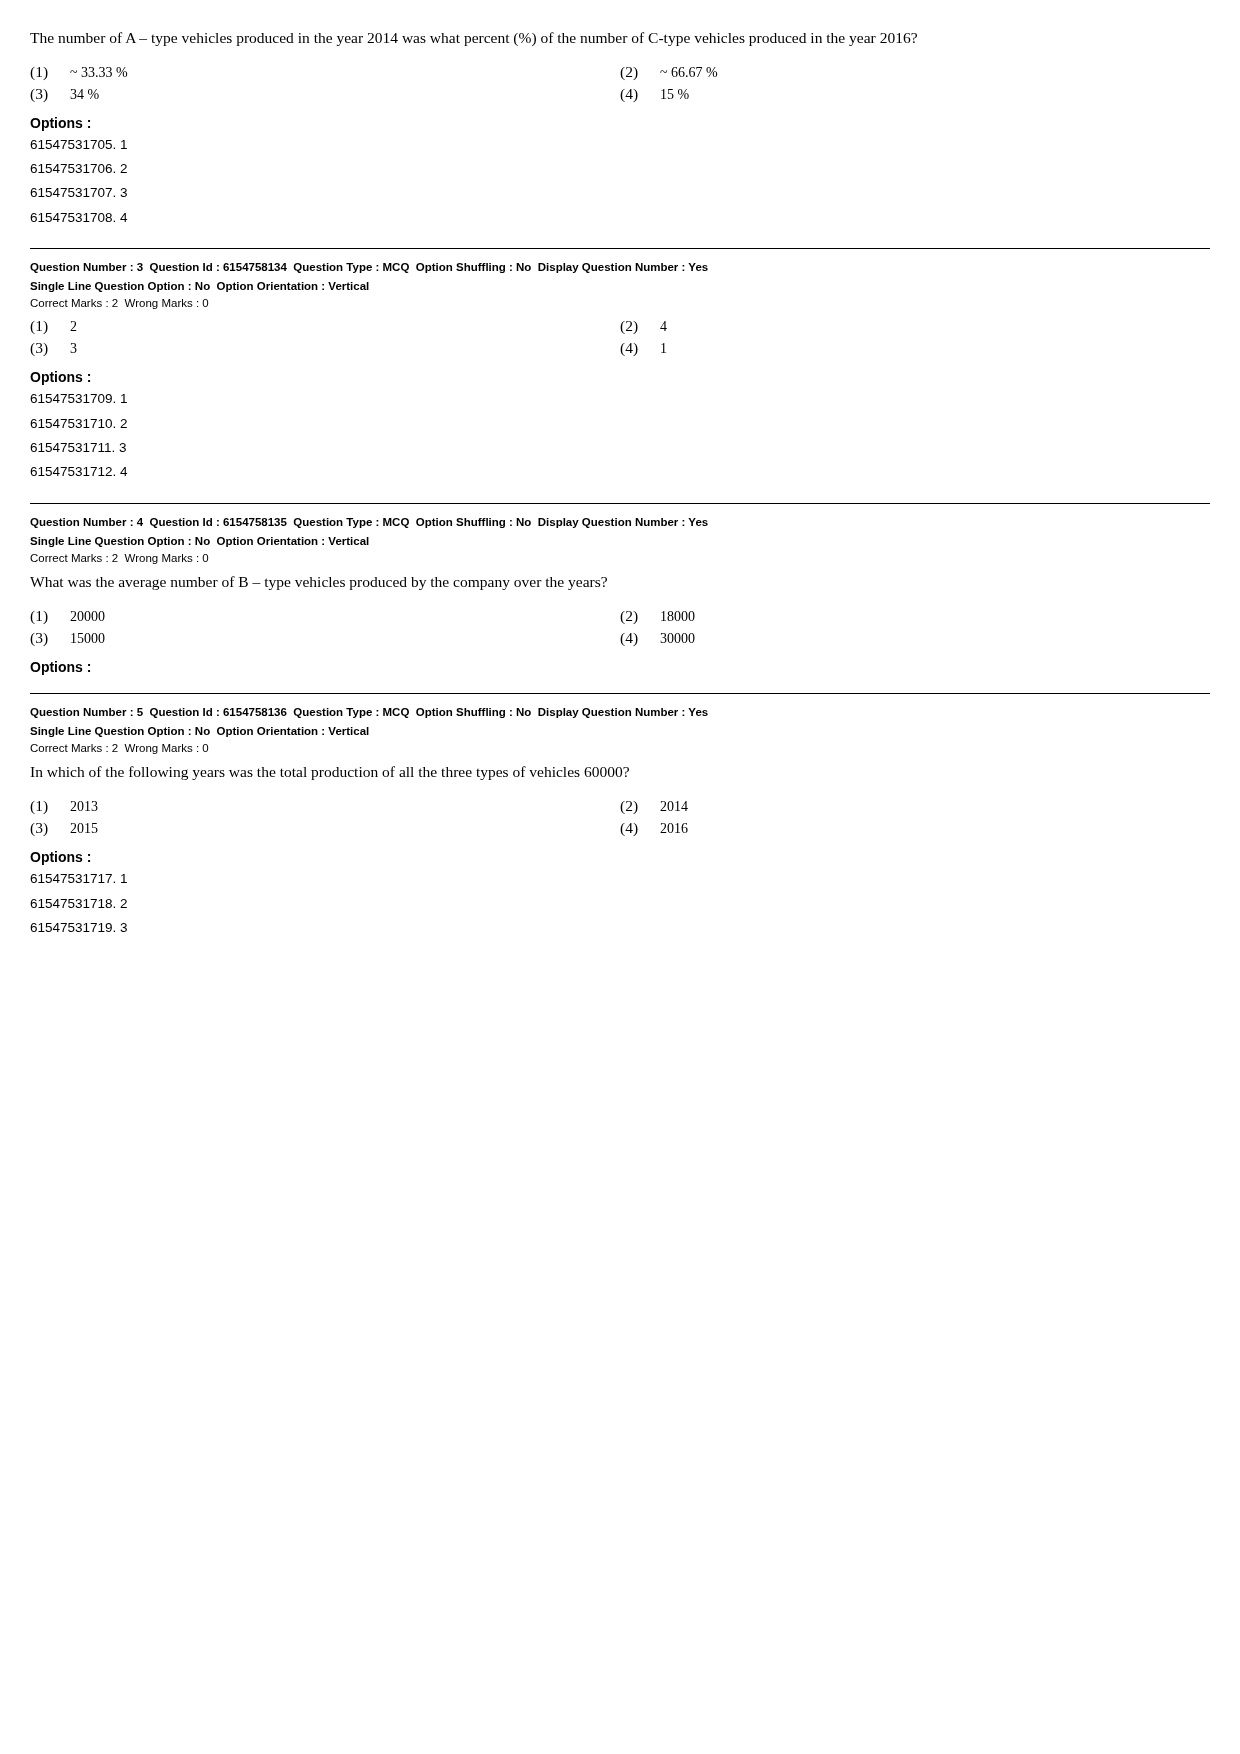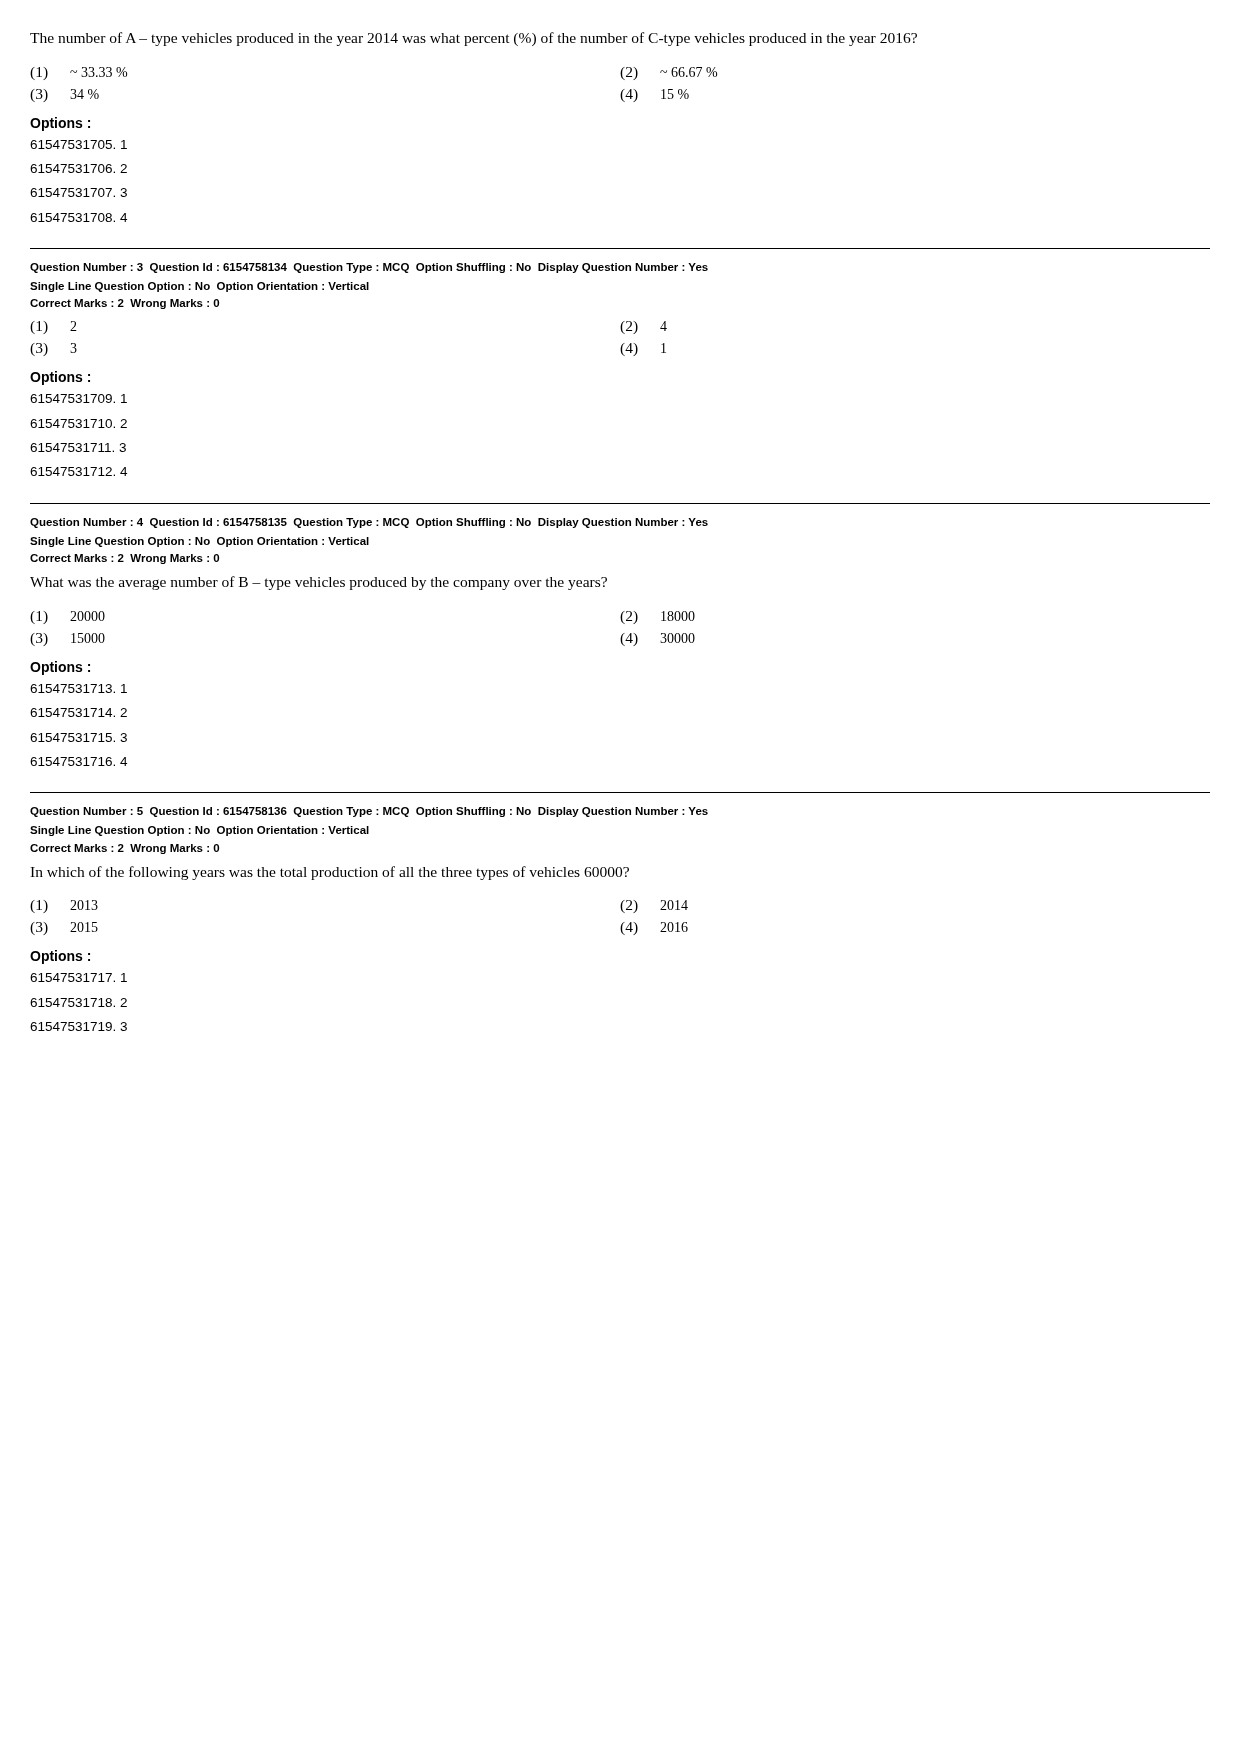--- a/index.html
+++ b/index.html
@@ -21,21 +21,21 @@
     }
     .question-meta {
       font-size: 11.5px;
       font-weight: bold;
       font-family: Arial, sans-serif;
       margin-bottom: 2px;
       line-height: 1.5;
     }
     .correct-marks {
       font-size: 11.5px;
-      font-weight: bold;
+      font-weight: normal;
       font-family: Arial, sans-serif;
       margin-bottom: 6px;
     }
     .question-text {
       font-size: 15.5px;
       line-height: 1.6;
       text-align: justify;
       margin: 6px 0 10px 0;
     }
     .options-grid {
@@ -172,26 +172,20 @@
     <div class="option-row">
       <span class="option-num">(3)</span>
       <span class="option-val">15000</span>
     </div>
     <div class="option-row">
       <span class="option-num">(4)</span>
       <span class="option-val">30000</span>
     </div>
   </div>
   <div class="options-label">Options :</div>
-  <div class="option-id-list">
-    61547531713. 1<br>
-    61547531714. 2<br>
-    61547531715. 3<br>
-    61547531716. 4
-  </div>
 </div>
 
 <div class="question-block">
   <hr class="divider">
   <div class="question-meta">
     Question Number : 5&nbsp; Question Id : 6154758136&nbsp; Question Type : MCQ&nbsp; Option Shuffling : No&nbsp; Display Question Number : Yes
   </div>
   <div class="question-meta">
     Single Line Question Option : No&nbsp; Option Orientation : Vertical
   </div>

